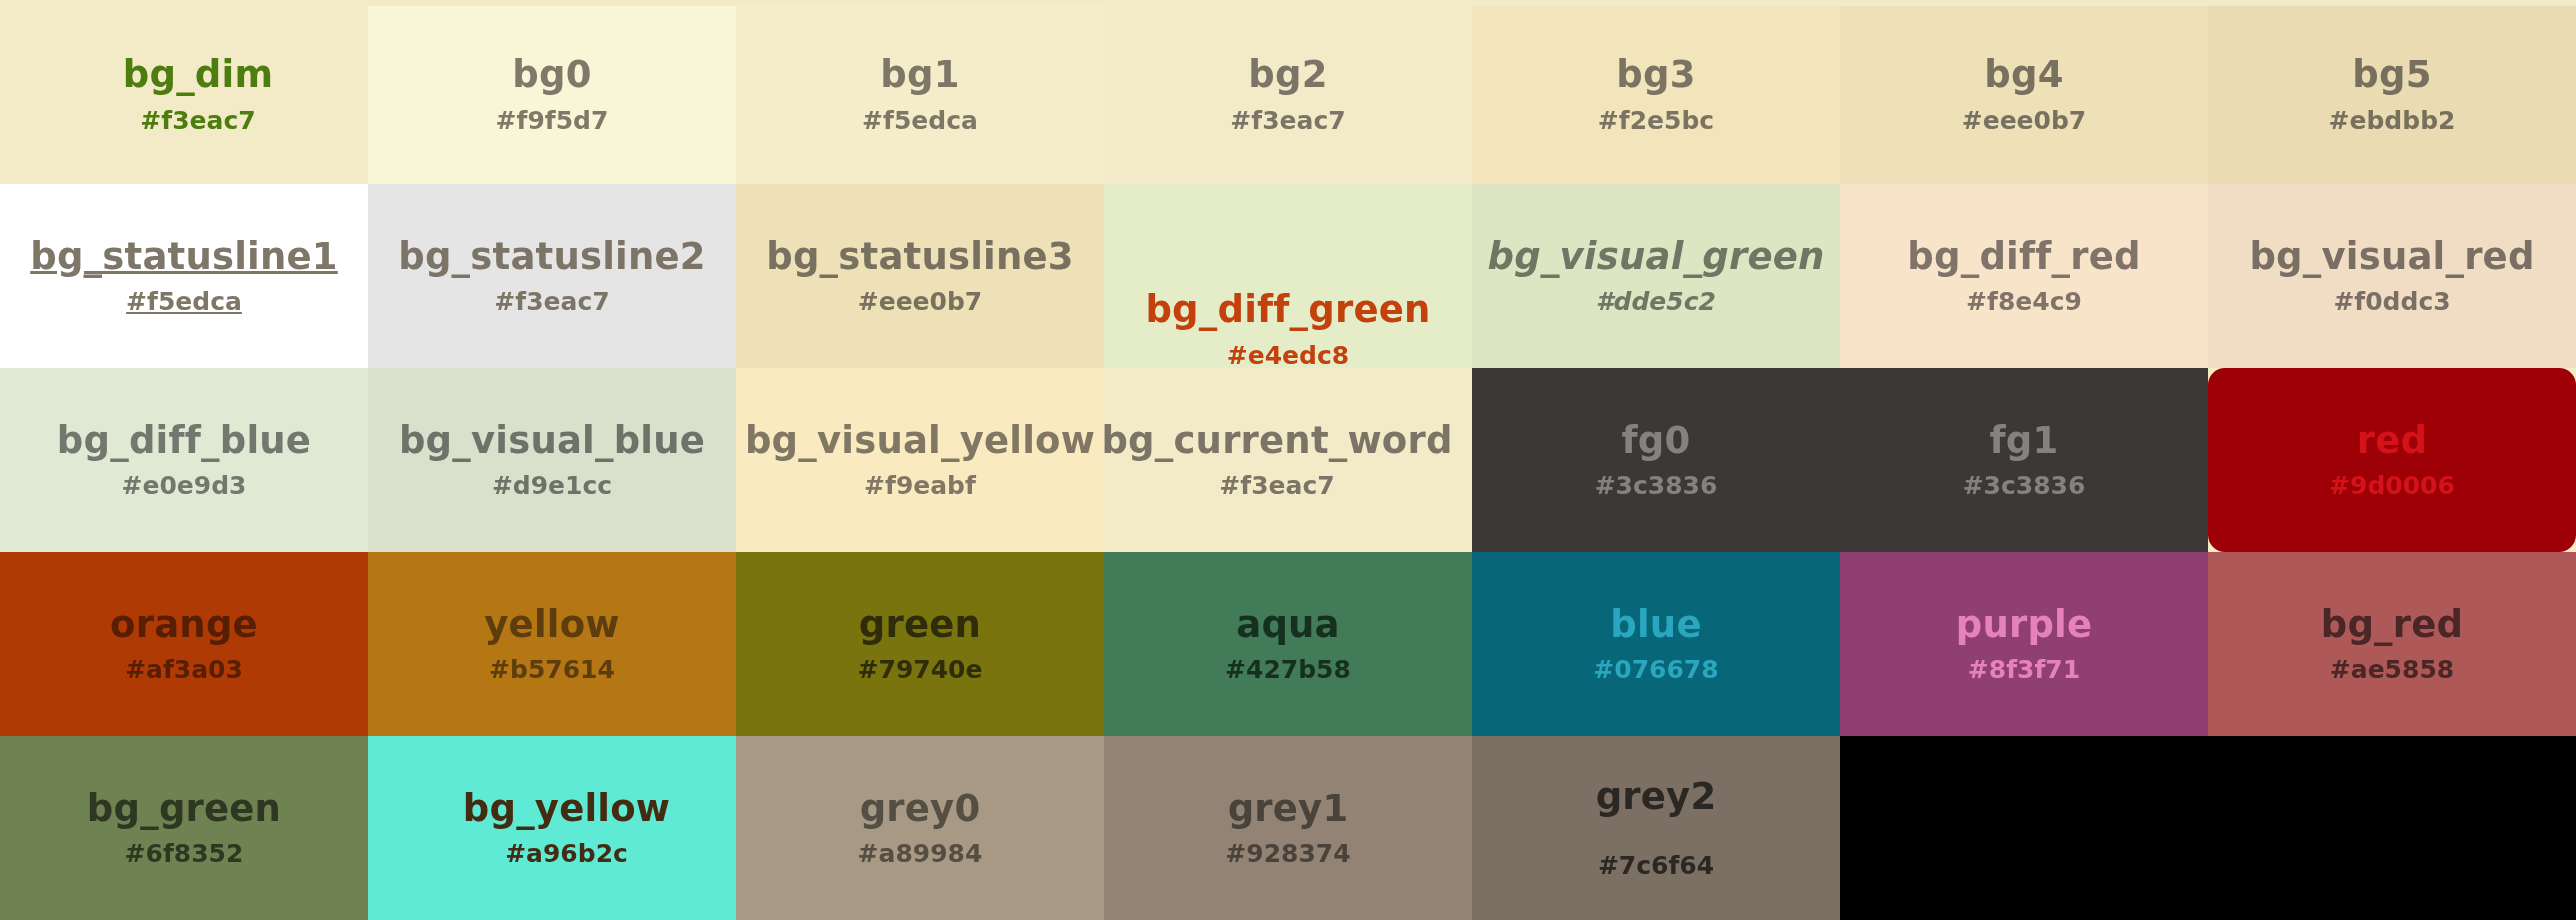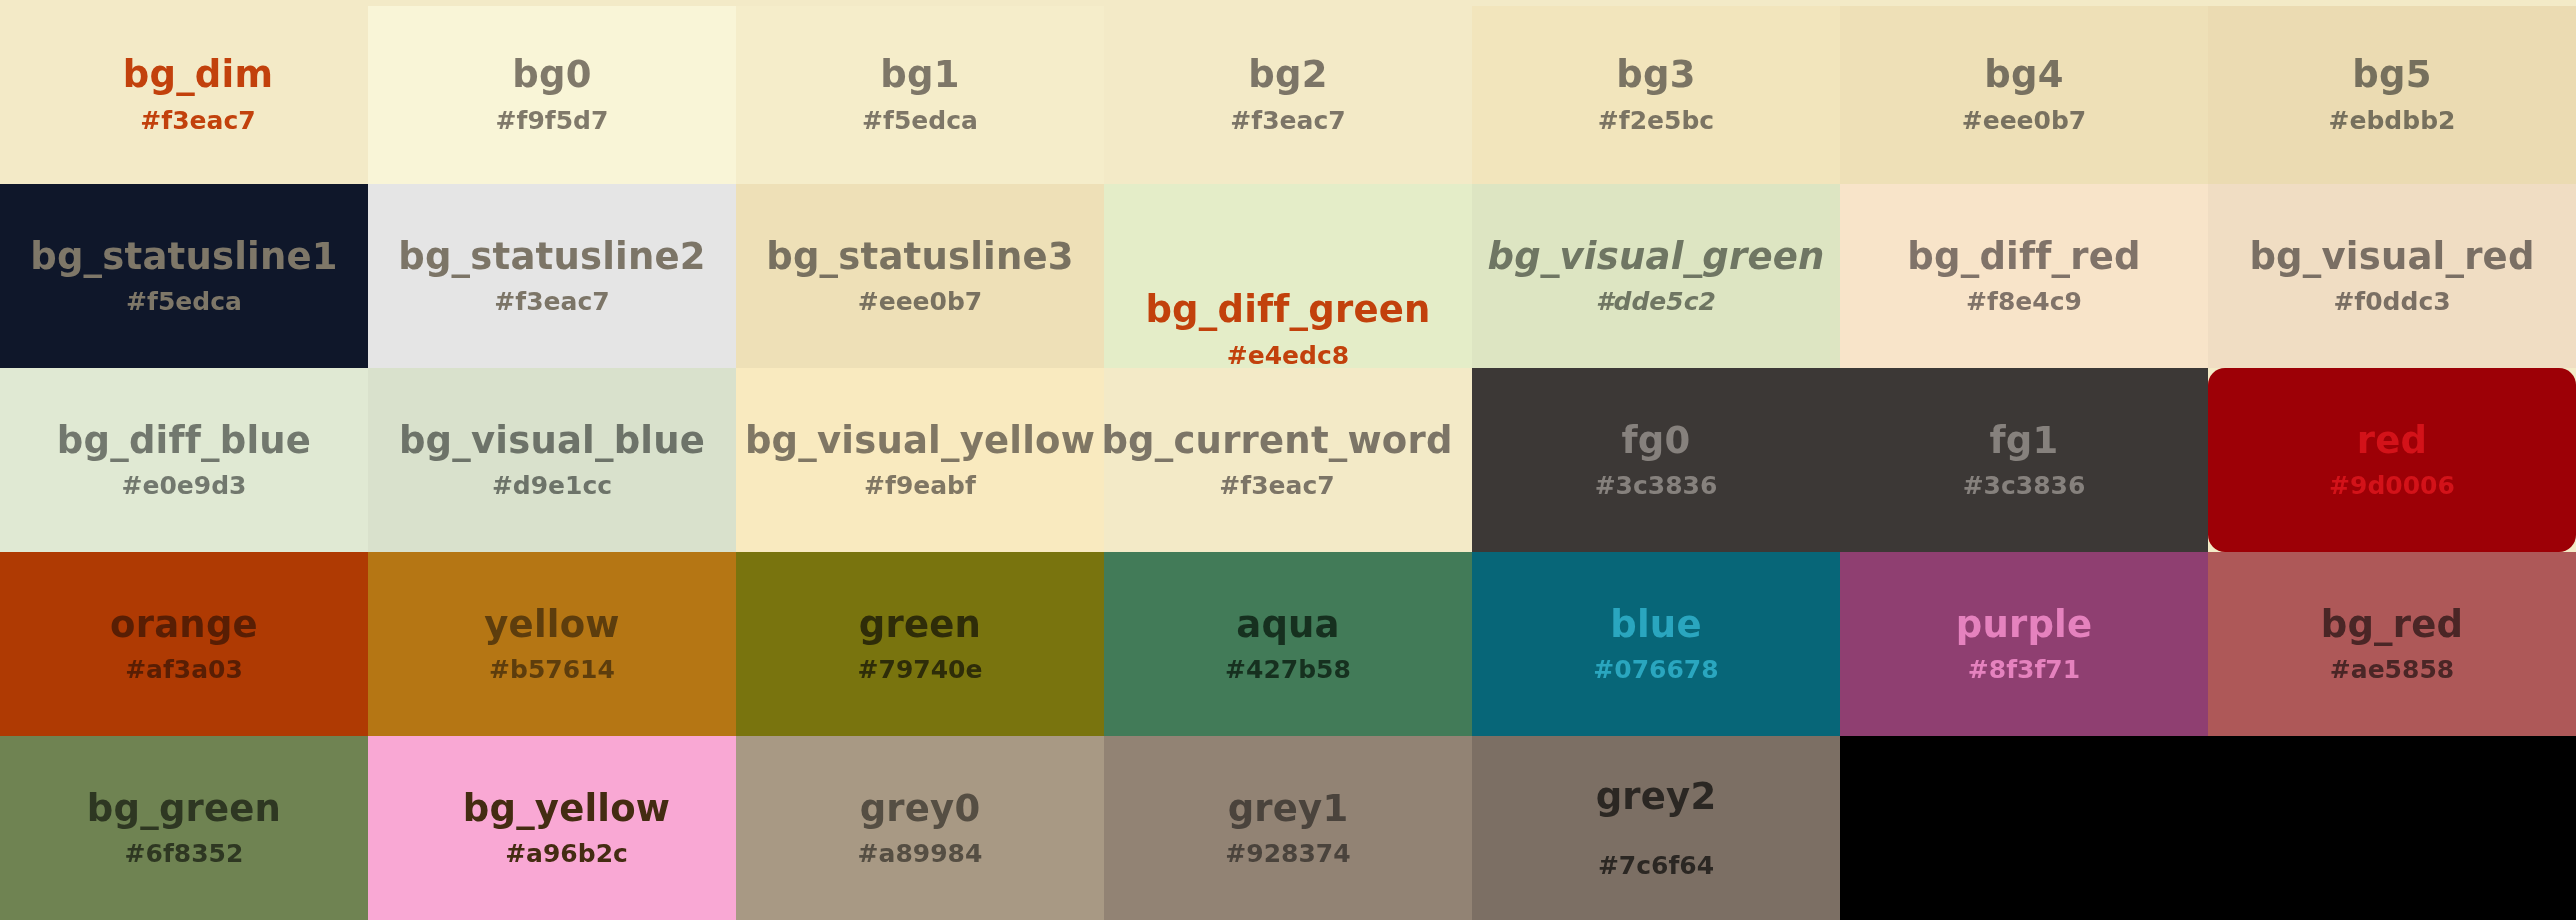--- a/index.html
+++ b/index.html
@@ -53,21 +53,21 @@
     font-size: 25px;
     font-weight: bold;
     white-space: nowrap;
     text-align: center;
   }
 </style>
 </head>
 <body>
 
 <div id="palette-grid">
-    <div class="swatch row-1" style="background: rgb(243, 234, 199); color: #c2410c; padding-left: 28px;">
+    <div class="swatch row-1" style="background: rgb(243, 234, 199); color: #4d7c0f; padding-left: 28px;">
       <div class="swatch-name">bg_dim</div>
       <div class="swatch-hex">#f3eac7</div>
     </div>
     <div class="swatch row-1" style="background: rgb(249, 245, 215); color: rgb(128, 121, 106);">
       <div class="swatch-name">bg0</div>
       <div class="swatch-hex">#f9f5d7</div>
     </div>
     <div class="swatch row-1" style="background: rgb(245, 237, 202); color: rgb(126, 119, 104);">
       <div class="swatch-name">bg1</div>
       <div class="swatch-hex">#f5edca</div>
@@ -81,21 +81,21 @@
       <div class="swatch-hex">#f2e5bc</div>
     </div>
     <div class="swatch row-1" style="background: rgb(238, 224, 183); color: rgb(120, 113, 96);">
       <div class="swatch-name">bg4</div>
       <div class="swatch-hex">#eee0b7</div>
     </div>
     <div class="swatch row-1" style="background: rgb(235, 219, 178); color: rgb(118, 112, 93);">
       <div class="swatch-name">bg5</div>
       <div class="swatch-hex">#ebdbb2</div>
     </div>
-    <div class="swatch row-2" style="background: #0f172a; color: rgb(126, 119, 104);">
+    <div class="swatch row-2" style="background: #ffffff; color: rgb(126, 119, 104); text-decoration: underline;">
       <div class="swatch-name">bg_statusline1</div>
       <div class="swatch-hex">#f5edca</div>
     </div>
     <div class="swatch row-2" style="background: #e5e5e5; color: rgb(124, 117, 103);">
       <div class="swatch-name">bg_statusline2</div>
       <div class="swatch-hex">#f3eac7</div>
     </div>
     <div class="swatch row-2" style="background: rgb(238, 224, 183); color: rgb(120, 113, 96);">
       <div class="swatch-name">bg_statusline3</div>
       <div class="swatch-hex">#eee0b7</div>
@@ -169,21 +169,21 @@
       <div class="swatch-hex">#8f3f71</div>
     </div>
     <div class="swatch row-4" style="background: rgb(174, 88, 88); color: rgb(74, 38, 38);">
       <div class="swatch-name">bg_red</div>
       <div class="swatch-hex">#ae5858</div>
     </div>
     <div class="swatch row-5" style="background: rgb(111, 131, 82); color: rgb(46, 55, 34);">
       <div class="swatch-name">bg_green</div>
       <div class="swatch-hex">#6f8352</div>
     </div>
-    <div class="swatch row-5" style="background: #f9a8d4; color: rgb(68, 44, 18); padding-left: 29px;">
+    <div class="swatch row-5" style="background: #5eead4; color: rgb(68, 44, 18); padding-left: 29px;">
       <div class="swatch-name">bg_yellow</div>
       <div class="swatch-hex">#a96b2c</div>
     </div>
     <div class="swatch row-5" style="background: rgb(168, 153, 132); color: rgb(85, 78, 67);">
       <div class="swatch-name">grey0</div>
       <div class="swatch-hex">#a89984</div>
     </div>
     <div class="swatch row-5" style="background: rgb(146, 131, 116); color: rgb(74, 67, 60);">
       <div class="swatch-name">grey1</div>
       <div class="swatch-hex">#928374</div>

